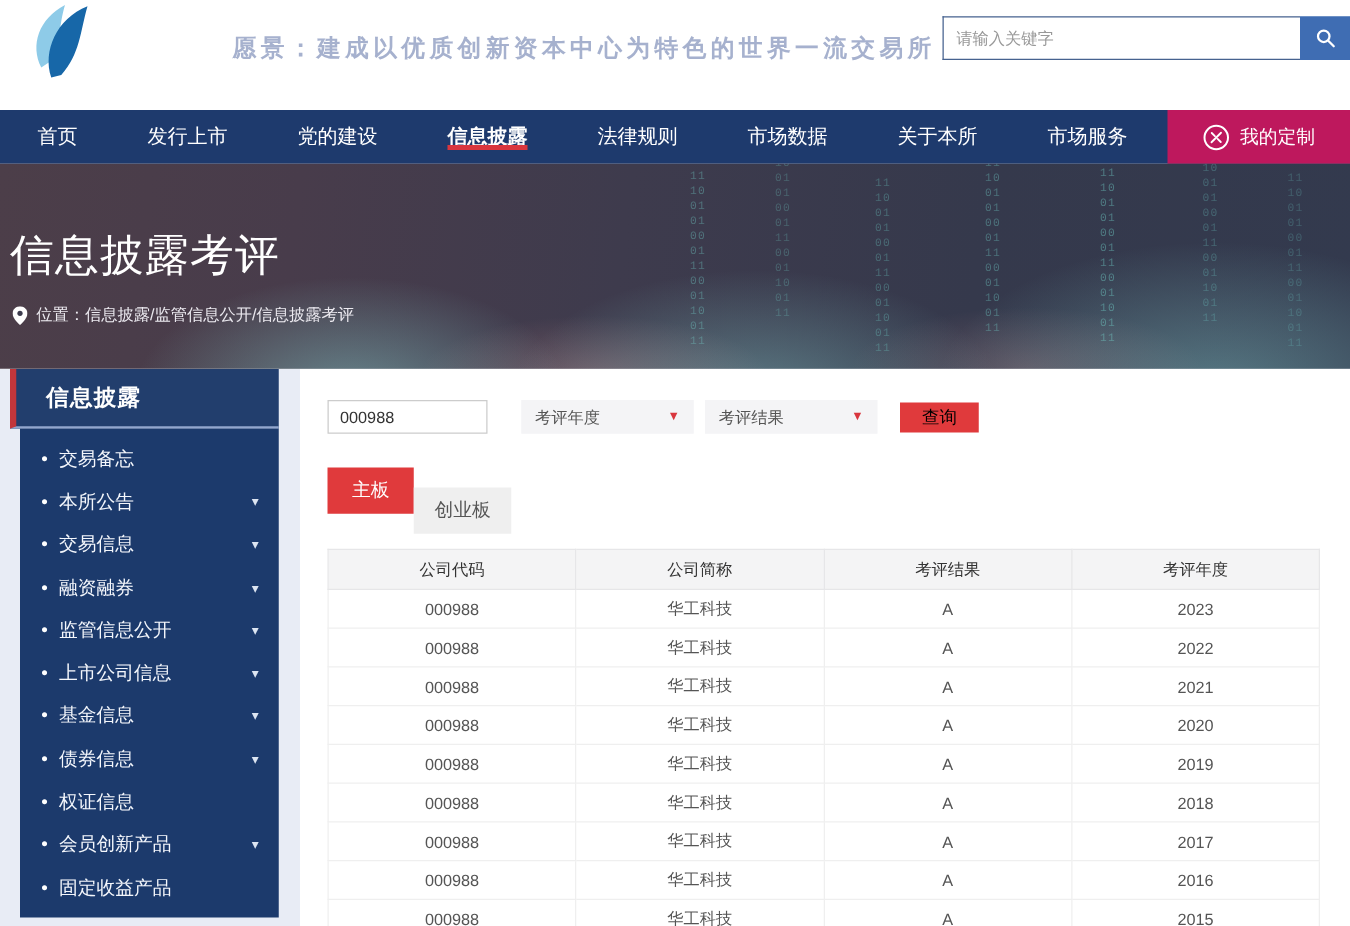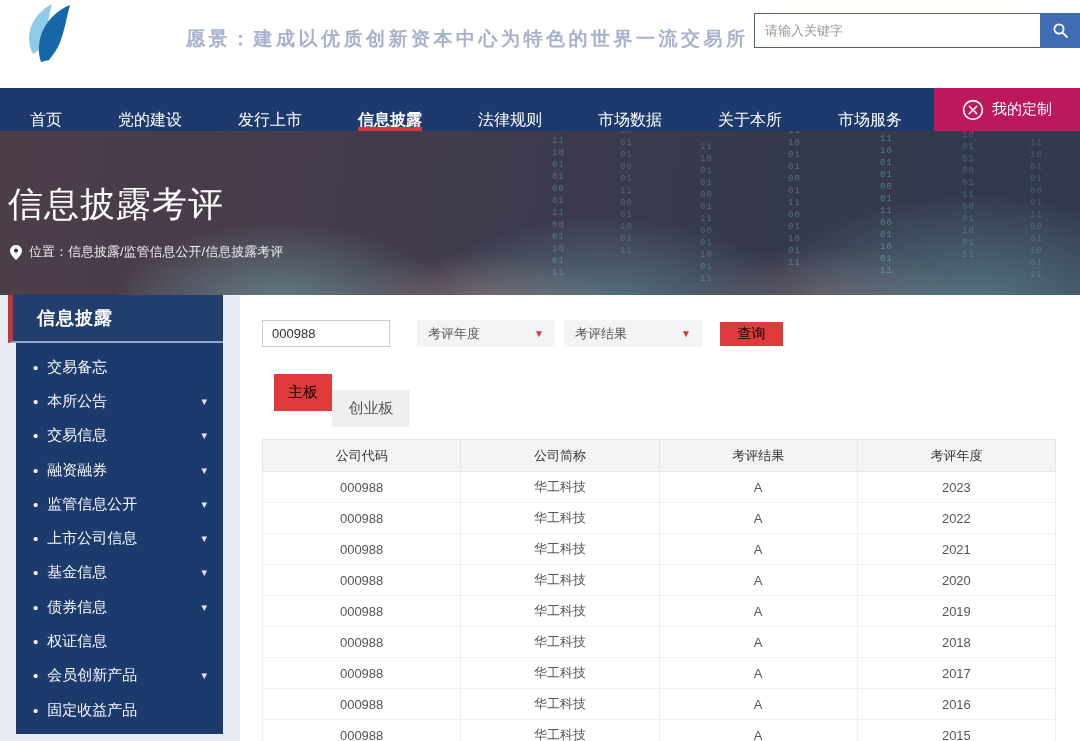--- a/index.html
+++ b/index.html
@@ -17,21 +17,21 @@
   .slogan { position:absolute; left:186px; top:26px; font-family:"Liberation Serif","DejaVu Serif",serif;
             font-size:19px; color:#a6b1ce; letter-spacing:3.5px; font-weight:bold; white-space:nowrap; }
   .search-box { position:absolute; right:0; top:13px; display:flex; height:35px; }
   .search-input { width:286px; height:35px; border:1px solid #46628f; border-right:none; padding:0 10px;
                   font-size:13px; color:#333; outline:none; }
   .search-input::placeholder { color:#999; }
   .search-btn { width:40px; height:35px; background:#3f6db3; border:none; cursor:pointer;
                 display:flex; align-items:center; justify-content:center; }
 
   
-  .mainnav { height:43px; background:#1e3a6d; display:flex; align-items:flex-end; position:relative; }
+  .mainnav { height:43px; background:#1e3a6d; display:flex; align-items:center; position:relative; }
   .nav-item { display:flex; align-items:center; padding:0 28px; color:#fff; font-size:16px;
               cursor:pointer; position:relative; white-space:nowrap; }
   .nav-item:first-child { padding-left:30px; }
   .nav-item.active { font-weight:bold; }
   .nav-item.active::after { content:""; position:absolute; left:50%; transform:translateX(-50%);
               bottom:0; width:64px; height:4px; background:#d9363e; }
   .my-custom { position:absolute; right:0; top:0; width:146px; height:43px; background:#be185d;
                display:flex; align-items:center; justify-content:center; gap:8px; color:#fff;
                font-size:15px; cursor:pointer; }
 
@@ -79,21 +79,21 @@
               justify-content:space-between; padding:0 11px; font-size:13px; color:#555;
               cursor:pointer; }
   .dropdown:nth-of-type(1) { margin-left:27px; }
   .dropdown + .dropdown { margin-left:9px; }
   .dd-caret { color:#d9363e; font-size:10px; }
   .query-btn { width:63px; height:24px; background:#e03a3c; color:#000000; border:none; font-size:14px;
                margin-left:18px; cursor:pointer; }
   .tabs { display:flex; margin-top:27px; }
   .tab { height:37px; display:flex; align-items:center; justify-content:center; font-size:15px;
          cursor:pointer; }
-  .tab.active { width:58px; background:#e03a3c; color:#000000;margin-left:12px; }
+  .tab.active { width:69px; background:#e03a3c; color:#ffffff; }
   .tab.inactive { width:78px; background:#efefef; color:#555;margin-top:16px; }
 
   table.results { width:100%; margin-top:12px; border-collapse:collapse; table-layout:fixed; }
   .results th { height:32px; background:#f4f4f5; font-size:13px; font-weight:normal; color:#333;
                 border:1px solid #e6e6e8; }
   .results td { height:31px; font-size:13px; color:#555; text-align:center;
                 border:1px solid #efefef; background:#fff; }
 </style>
 </head>
 <body>
@@ -114,22 +114,22 @@
         <svg width="17" height="17" viewBox="0 0 17 17">
           <circle cx="7" cy="7" r="4.6" fill="none" stroke="#fff" stroke-width="1.8"></circle>
           <line x1="10.6" y1="10.6" x2="15" y2="15" stroke="#fff" stroke-width="1.8" stroke-linecap="round"></line>
         </svg>
       </button>
     </div>
   </header>
 
   <nav class="mainnav">
     <div class="nav-item">首页</div>
+    <div class="nav-item">发行上市</div>
     <div class="nav-item">党的建设</div>
-    <div class="nav-item">发行上市</div>
     <div class="nav-item active">信息披露</div>
     <div class="nav-item">法律规则</div>
     <div class="nav-item">市场数据</div>
     <div class="nav-item">关于本所</div>
     <div class="nav-item">市场服务</div>
     <div class="my-custom">
       <svg width="22" height="22" viewBox="0 0 22 22">
         <circle cx="11" cy="11" r="9.4" fill="none" stroke="#fff" stroke-width="1.6"></circle>
         <path d="M7.2 14.8 L14.8 7.2 M7.4 7.4 l2.5 2.5 M12.1 12.1 l2.5 2.5" stroke="#fff" stroke-width="1.5" stroke-linecap="round" fill="none"></path>
       </svg>

